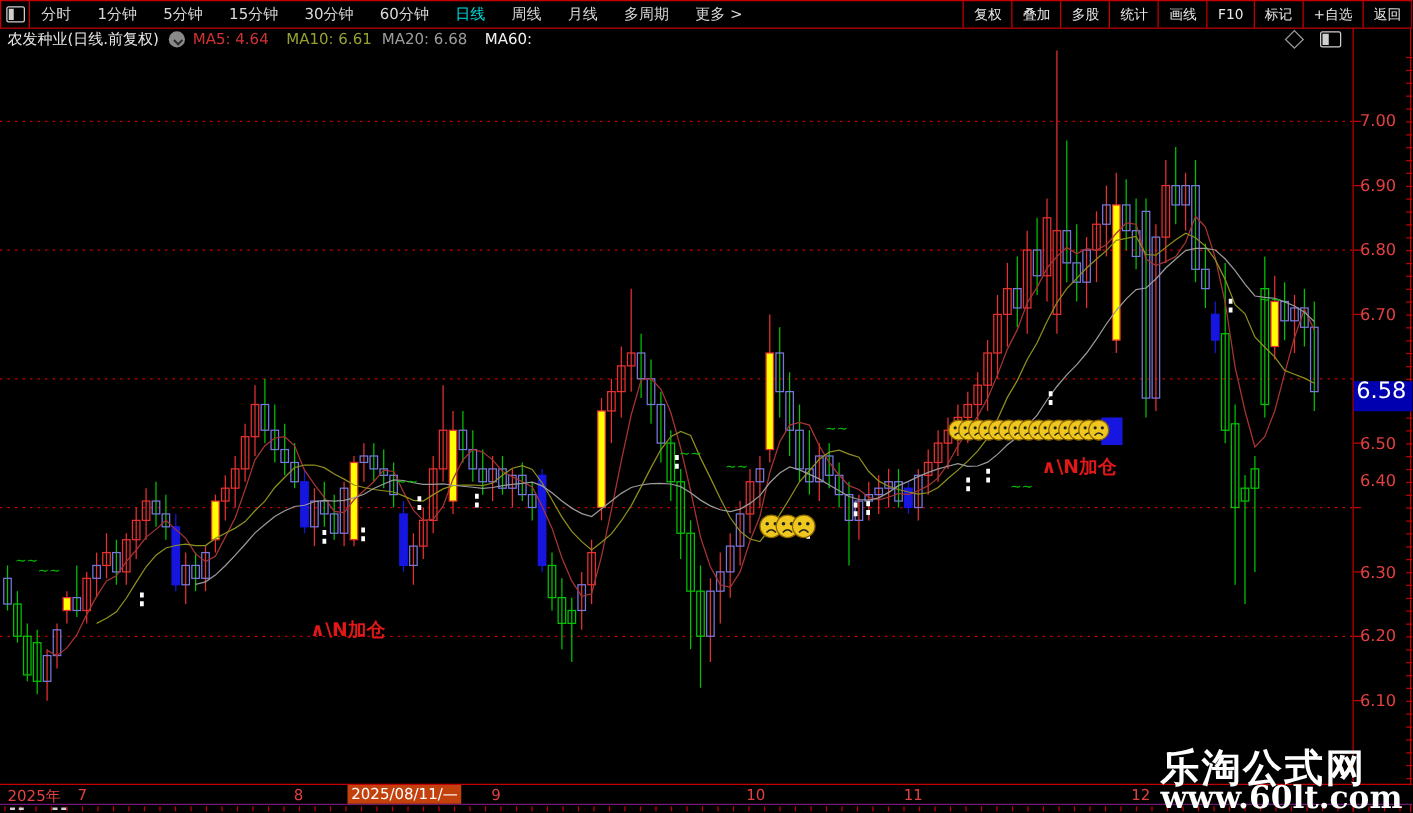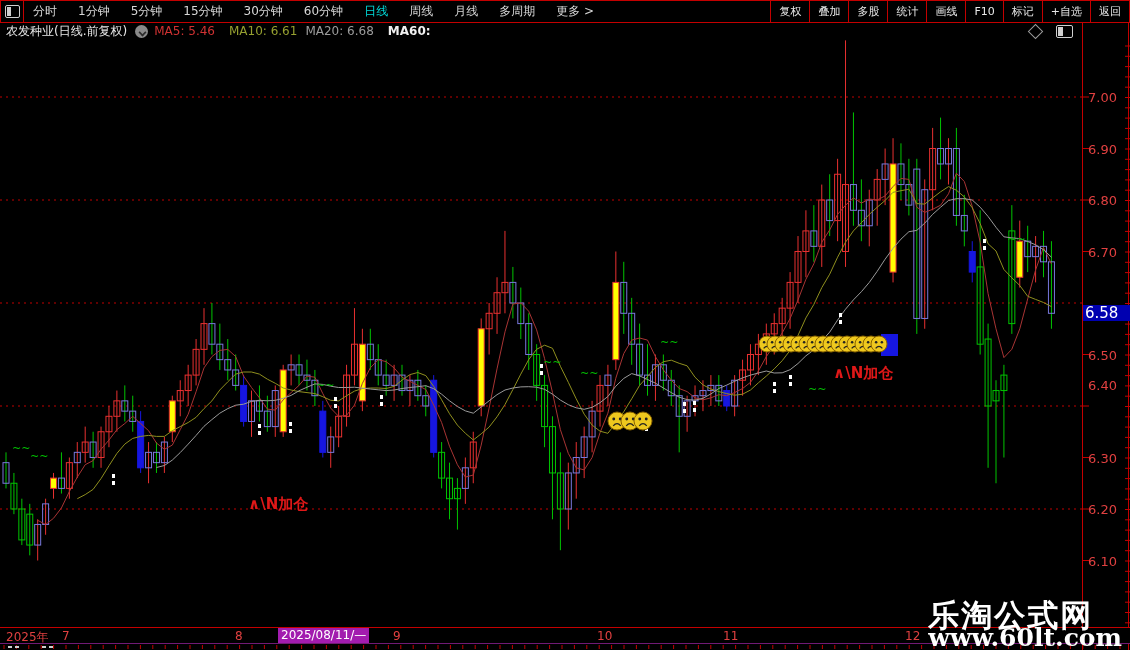--- a/index.html
+++ b/index.html
@@ -20,37 +20,37 @@
   
   #legend{position:absolute;left:0;top:22px;width:1082px;height:18px;display:flex;align-items:center;
     font-size:12px;z-index:5;}
   #legend .title{color:#e8e8e8;margin-left:6px;}
   #chev{width:13px;height:13px;border-radius:50%;background:#8a8a8a;margin:0 6px 0 8px;position:relative;flex:0 0 auto;}
   #chev::after{content:"";position:absolute;left:3.5px;top:4px;width:5px;height:5px;
     border-right:2px solid #2a2a2a;border-bottom:2px solid #2a2a2a;transform:rotate(45deg) scale(.8);}
   .ma5{color:#d03232;margin-right:14px;}
   .ma10{color:#96a030;margin-right:8px;}
   .ma20{color:#9c9c9c;margin-right:14px;}
-  .ma60{color:#f0f0f0;font-weight:bold;}
+  .ma60{color:#f0f0f0;font-weight:normal;}
   #row2icons{position:absolute;top:24px;left:1030px;width:50px;height:14px;z-index:5;}
   #diamond{position:absolute;left:0;top:2px;width:9px;height:9px;border:1px solid #9a9a9a;transform:rotate(45deg);}
   #splitico{position:absolute;left:26px;top:1px;width:15px;height:11px;border:1px solid #cfcfcf;border-radius:2px;}
   #splitico::after{content:"";position:absolute;left:1px;top:1px;bottom:1px;width:5px;background:#cfcfcf;}
   
   #chart{position:absolute;left:0;top:0;z-index:1;}
   
   .plabel{position:absolute;left:1088px;width:40px;text-align:left;color:#e04040;font-size:13px;z-index:4;}
-  #pricetag{position:absolute;left:1083px;width:46px;height:16px;background:#0000b0;color:#fff;
-    font-size:15px;line-height:16px;text-align:left;padding-left:2px;z-index:4;}
+  #pricetag{position:absolute;left:1083px;width:46px;height:24px;background:#0000b0;color:#fff;
+    font-size:18px;line-height:16px;text-align:left;padding-left:2px;z-index:4;}
   
   #dateaxis{position:absolute;left:0;top:627px;width:1130px;height:17px;border-top:1px solid #c40000;
     border-bottom:1px solid #701a75;z-index:3;background:#000;box-sizing:border-box;}
   .mlabel{position:absolute;top:1px;color:#e04040;font-size:12px;z-index:4;}
   #yearlabel{position:absolute;left:6px;top:1px;color:#e04040;font-size:12px;z-index:4;}
-  #datetag{position:absolute;left:278px;top:0px;height:15px;background:#a21caf;color:#fff;
+  #datetag{position:absolute;left:278px;top:0px;height:15px;background:#c2410c;color:#fff;
     font-size:12px;line-height:15px;padding:0 3px;z-index:5;}
   
   #wm{position:absolute;right:8px;bottom:2px;text-align:left;z-index:6;}
   #wm .l1{color:#fff;font-size:31px;font-weight:bold;letter-spacing:2px;line-height:24px;}
   #wm .l2{color:#fff;font-size:25px;font-weight:bold;font-family:"DejaVu Serif","Liberation Serif",serif;line-height:21px;}
 </style>
 </head>
 <body>
 
 <div id="stage">
@@ -727,21 +727,21 @@
         <span class="aitem">F10</span>
         <span class="aitem">标记</span>
         <span class="aitem">+自选</span>
         <span class="aitem">返回</span>
       </div>
   </div>
 
   <div id="legend">
     <span class="title">农发种业(日线.前复权)</span>
     <span id="chev"></span>
-    <span class="ma5">MA5: 5.46</span>
+    <span class="ma5">MA5: 4.64</span>
     <span class="ma10">MA10: 6.61</span>
     <span class="ma20">MA20: 6.68</span>
     <span class="ma60">MA60:</span>
   </div>
   <div id="row2icons">
     <span id="diamond"></span>
     <span id="splitico"></span>
   </div>
 
   <div id="plabels">

